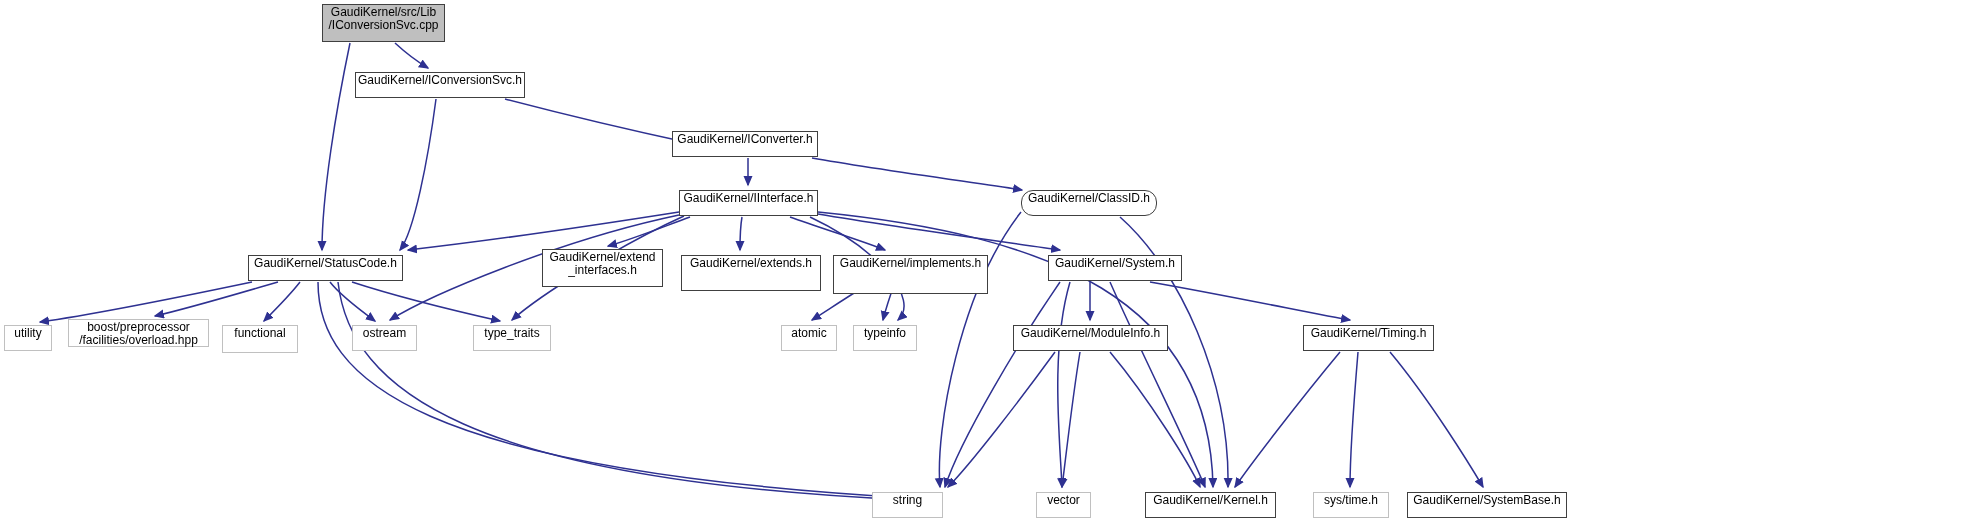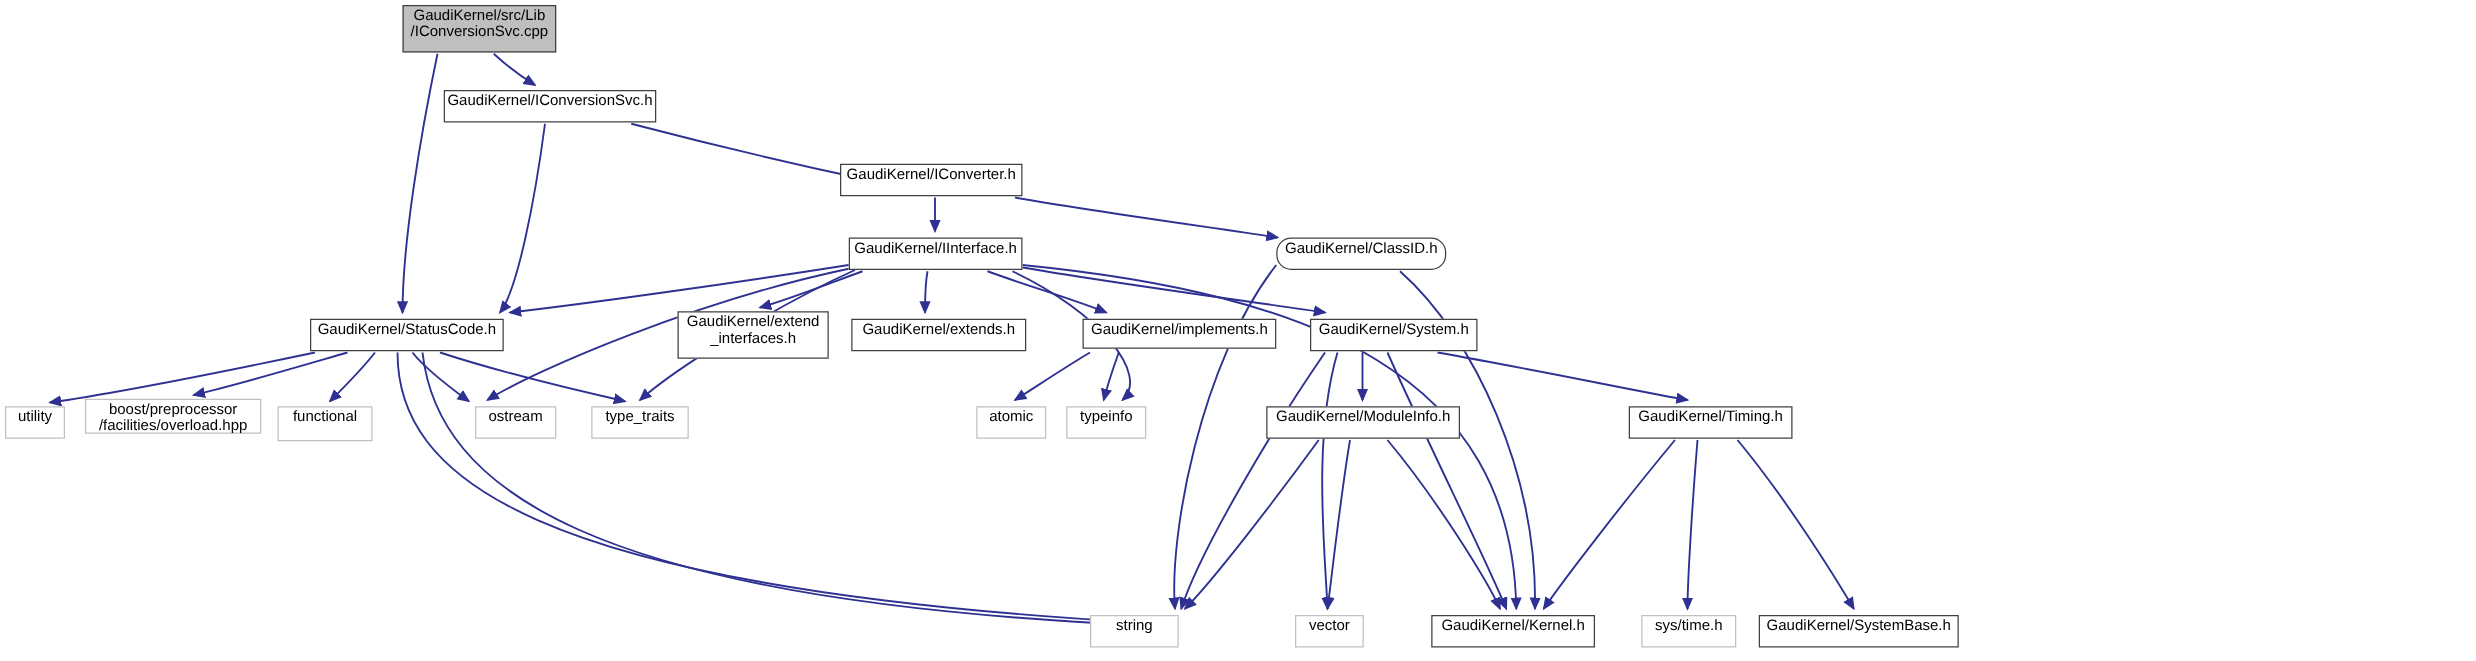--- a/index.html
+++ b/index.html
@@ -99,28 +99,28 @@
   <div id="node-layer">
       <div class="node root" style="left: 322px; top: 4px; width: 123px; height: 38px;"><span>GaudiKernel/src/Lib
 /IConversionSvc.cpp</span></div>
       <div class="node hdr" style="left: 355px; top: 72px; width: 170px; height: 26px;"><span>GaudiKernel/IConversionSvc.h</span></div>
       <div class="node hdr" style="left: 672px; top: 131px; width: 146px; height: 26px;"><span>GaudiKernel/IConverter.h</span></div>
       <div class="node hdr" style="left: 679px; top: 190px; width: 139px; height: 26px;"><span>GaudiKernel/IInterface.h</span></div>
       <div class="node hdr" style="left: 1021px; top: 190px; width: 136px; height: 26px; border-radius: 12px;"><span>GaudiKernel/ClassID.h</span></div>
       <div class="node hdr" style="left: 248px; top: 255px; width: 155px; height: 26px;"><span>GaudiKernel/StatusCode.h</span></div>
       <div class="node hdr" style="left: 542px; top: 249px; width: 121px; height: 38px;"><span>GaudiKernel/extend
 _interfaces.h</span></div>
-      <div class="node hdr" style="left: 681px; top: 255px; width: 140px; height: 26px;"><span>GaudiKernel/extends.h</span></div>
-      <div class="node hdr" style="left: 833px; top: 255px; width: 155px; height: 24px; margin-left: 33px;"><span>GaudiKernel/implements.h</span></div>
+      <div class="node hdr" style="left: 681px; top: 255px; width: 140px; height: 36px;"><span>GaudiKernel/extends.h</span></div>
+      <div class="node hdr" style="left: 833px; top: 255px; width: 155px; height: 39px;"><span>GaudiKernel/implements.h</span></div>
       <div class="node hdr" style="left: 1048px; top: 255px; width: 134px; height: 26px;"><span>GaudiKernel/System.h</span></div>
       <div class="node " style="left: 4px; top: 325px; width: 48px; height: 26px;"><span>utility</span></div>
       <div class="node " style="left: 68px; top: 319px; width: 141px; height: 28px;"><span>boost/preprocessor
 /facilities/overload.hpp</span></div>
       <div class="node " style="left: 222px; top: 325px; width: 76px; height: 28px;"><span>functional</span></div>
-      <div class="node " style="left: 352px; top: 325px; width: 65px; height: 26px; margin-left: 28px;"><span>ostream</span></div>
+      <div class="node " style="left: 352px; top: 325px; width: 65px; height: 26px;"><span>ostream</span></div>
       <div class="node " style="left: 473px; top: 325px; width: 78px; height: 26px;"><span>type_traits</span></div>
       <div class="node " style="left: 781px; top: 325px; width: 56px; height: 26px;"><span>atomic</span></div>
       <div class="node " style="left: 853px; top: 325px; width: 64px; height: 26px;"><span>typeinfo</span></div>
       <div class="node hdr" style="left: 1013px; top: 325px; width: 155px; height: 26px;"><span>GaudiKernel/ModuleInfo.h</span></div>
       <div class="node hdr" style="left: 1303px; top: 325px; width: 131px; height: 26px;"><span>GaudiKernel/Timing.h</span></div>
       <div class="node " style="left: 872px; top: 492px; width: 71px; height: 26px;"><span>string</span></div>
       <div class="node " style="left: 1036px; top: 492px; width: 55px; height: 26px;"><span>vector</span></div>
       <div class="node hdr" style="left: 1145px; top: 492px; width: 131px; height: 26px;"><span>GaudiKernel/Kernel.h</span></div>
       <div class="node " style="left: 1313px; top: 492px; width: 76px; height: 26px;"><span>sys/time.h</span></div>
       <div class="node hdr" style="left: 1407px; top: 492px; width: 160px; height: 26px;"><span>GaudiKernel/SystemBase.h</span></div>

